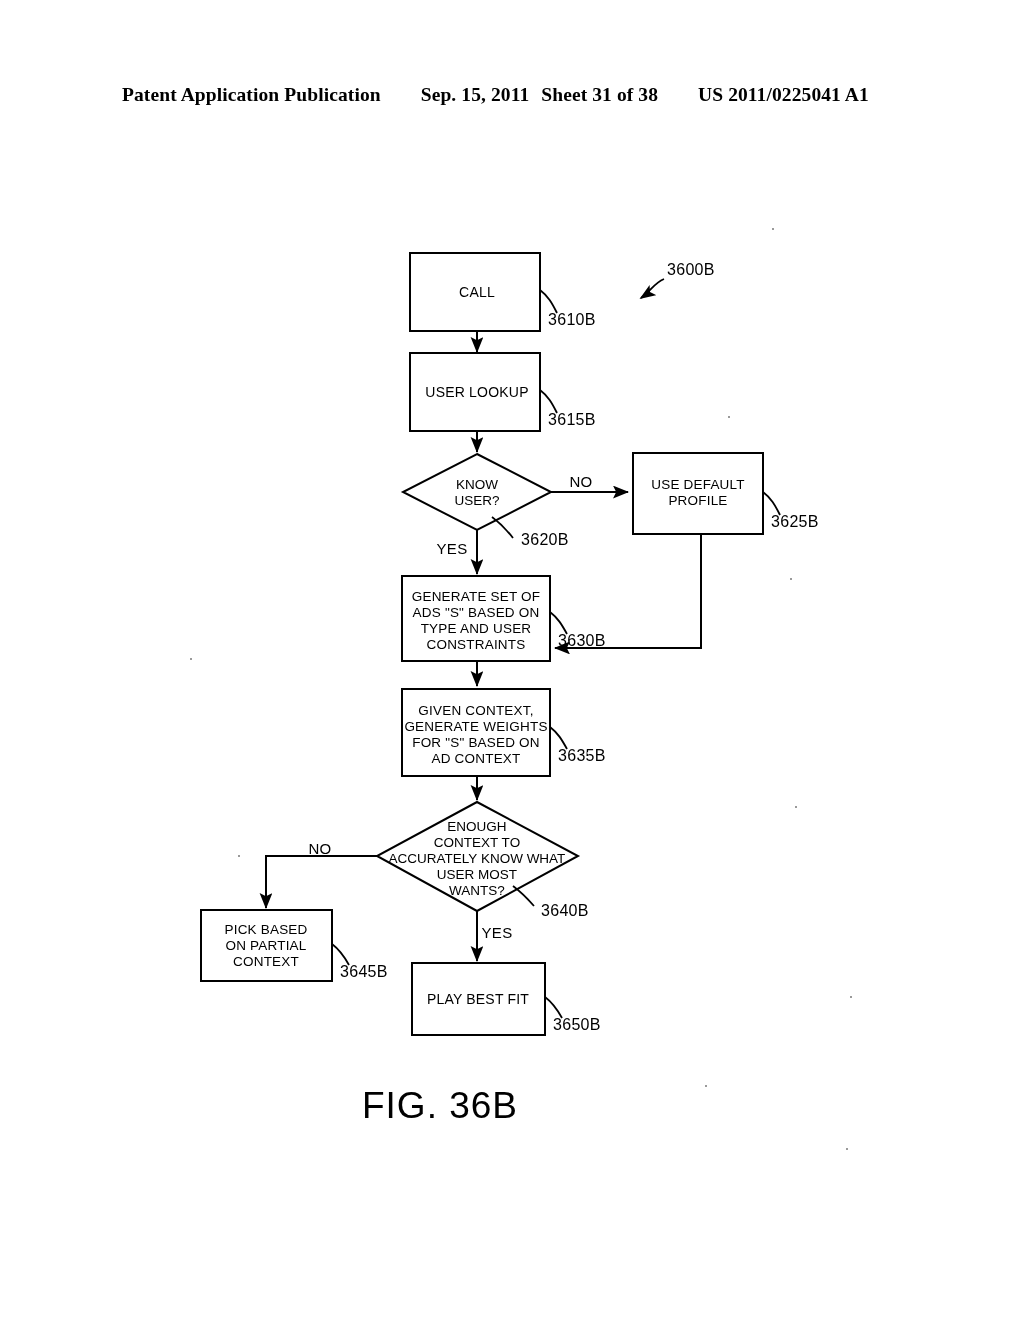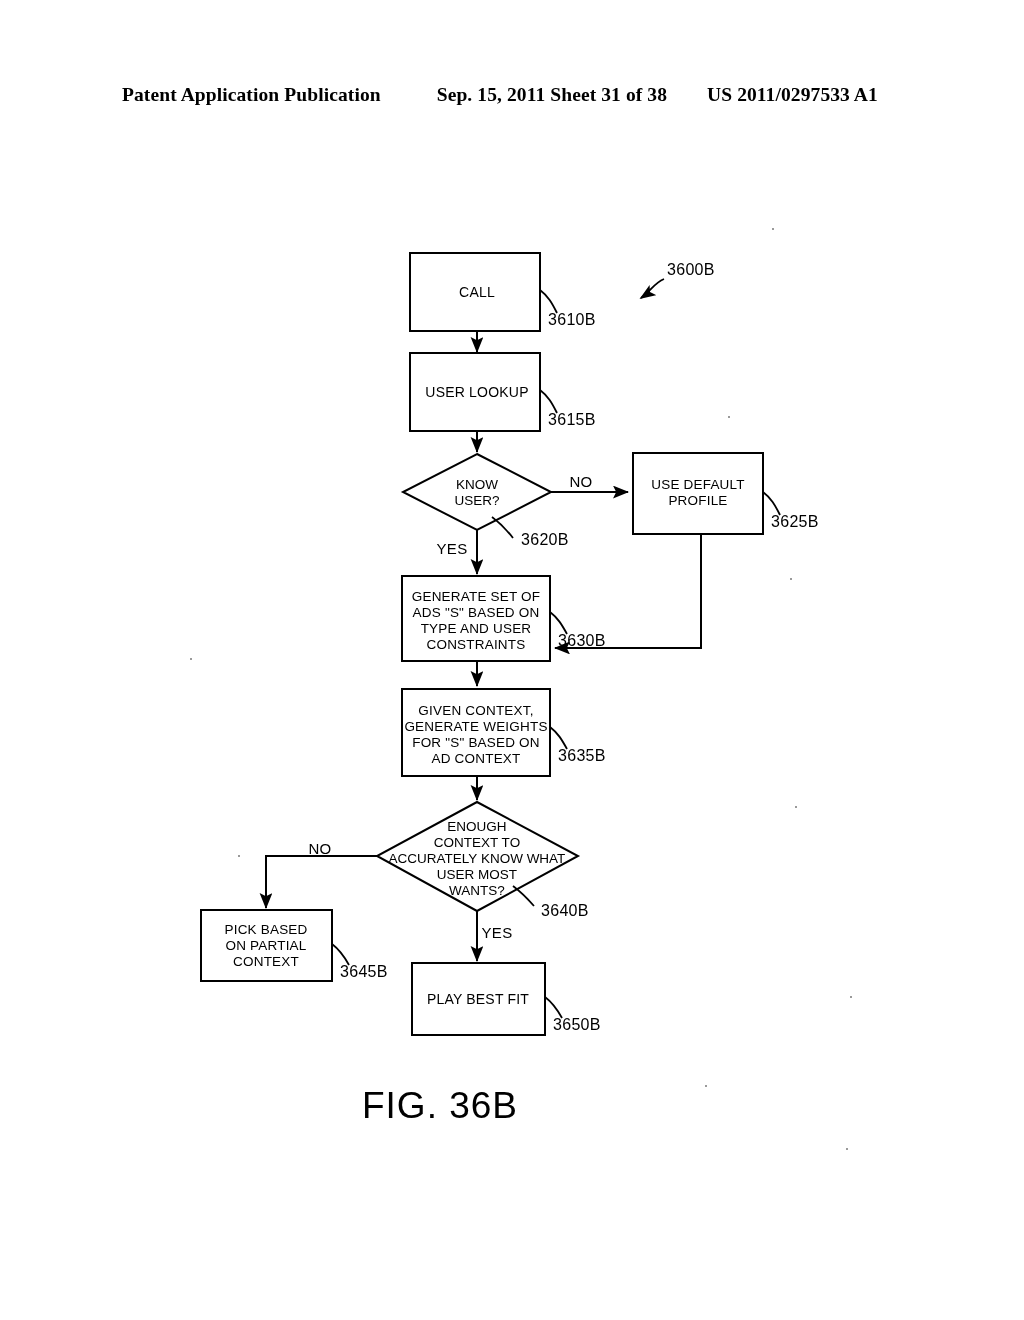--- a/index.html
+++ b/index.html
@@ -31,22 +31,22 @@
     width: 780px;
     height: 30px;
     display: flex;
     align-items: baseline;
     font-family: "Liberation Serif", serif;
     font-weight: bold;
     font-size: 19.5px;
     letter-spacing: 0.1px;
     white-space: nowrap;
   }
-  .pub-header .h-title { margin-right: 56px; }
-  .pub-header .h-date { margin-right: 5px; }
+  .pub-header .h-title { margin-right: 40px; }
+  .pub-header .h-date { margin-right: 12px; }
   .pub-header .h-sheet { margin-right: 40px; }
   .pub-header .h-number { }
 
   
   .fig-caption {
     position: absolute;
     left: 0;
     top: 1085px;
     width: 880px;
     text-align: center;
@@ -115,21 +115,21 @@
 </style>
 </head>
 <body>
 
 <div class="page">
 
   <div class="pub-header">
     <span class="h-title">Patent Application Publication</span>
     <span class="h-date">Sep. 15, 2011</span>
     <span class="h-sheet">Sheet 31 of 38</span>
-    <span class="h-number">US 2011/0297533 A1</span>
+    <span class="h-number">US 2011/0225041 A1</span>
   </div>
 
   <svg id="flow" viewBox="0 0 1024 1320">
     <defs>
       <marker id="arrowhead" markerWidth="9" markerHeight="9" refX="7.5" refY="3.2" orient="auto" markerUnits="strokeWidth">
         <path d="M0,0 L8,3.2 L0,6.4 L1.6,3.2 Z" fill="#000000"></path>
       </marker>
       <marker id="arrowheadcurve" markerWidth="10" markerHeight="10" refX="8" refY="3.4" orient="auto" markerUnits="strokeWidth">
         <path d="M0,0 L9,3.4 L0,6.8 L2,3.4 Z" fill="#000000"></path>
       </marker>

